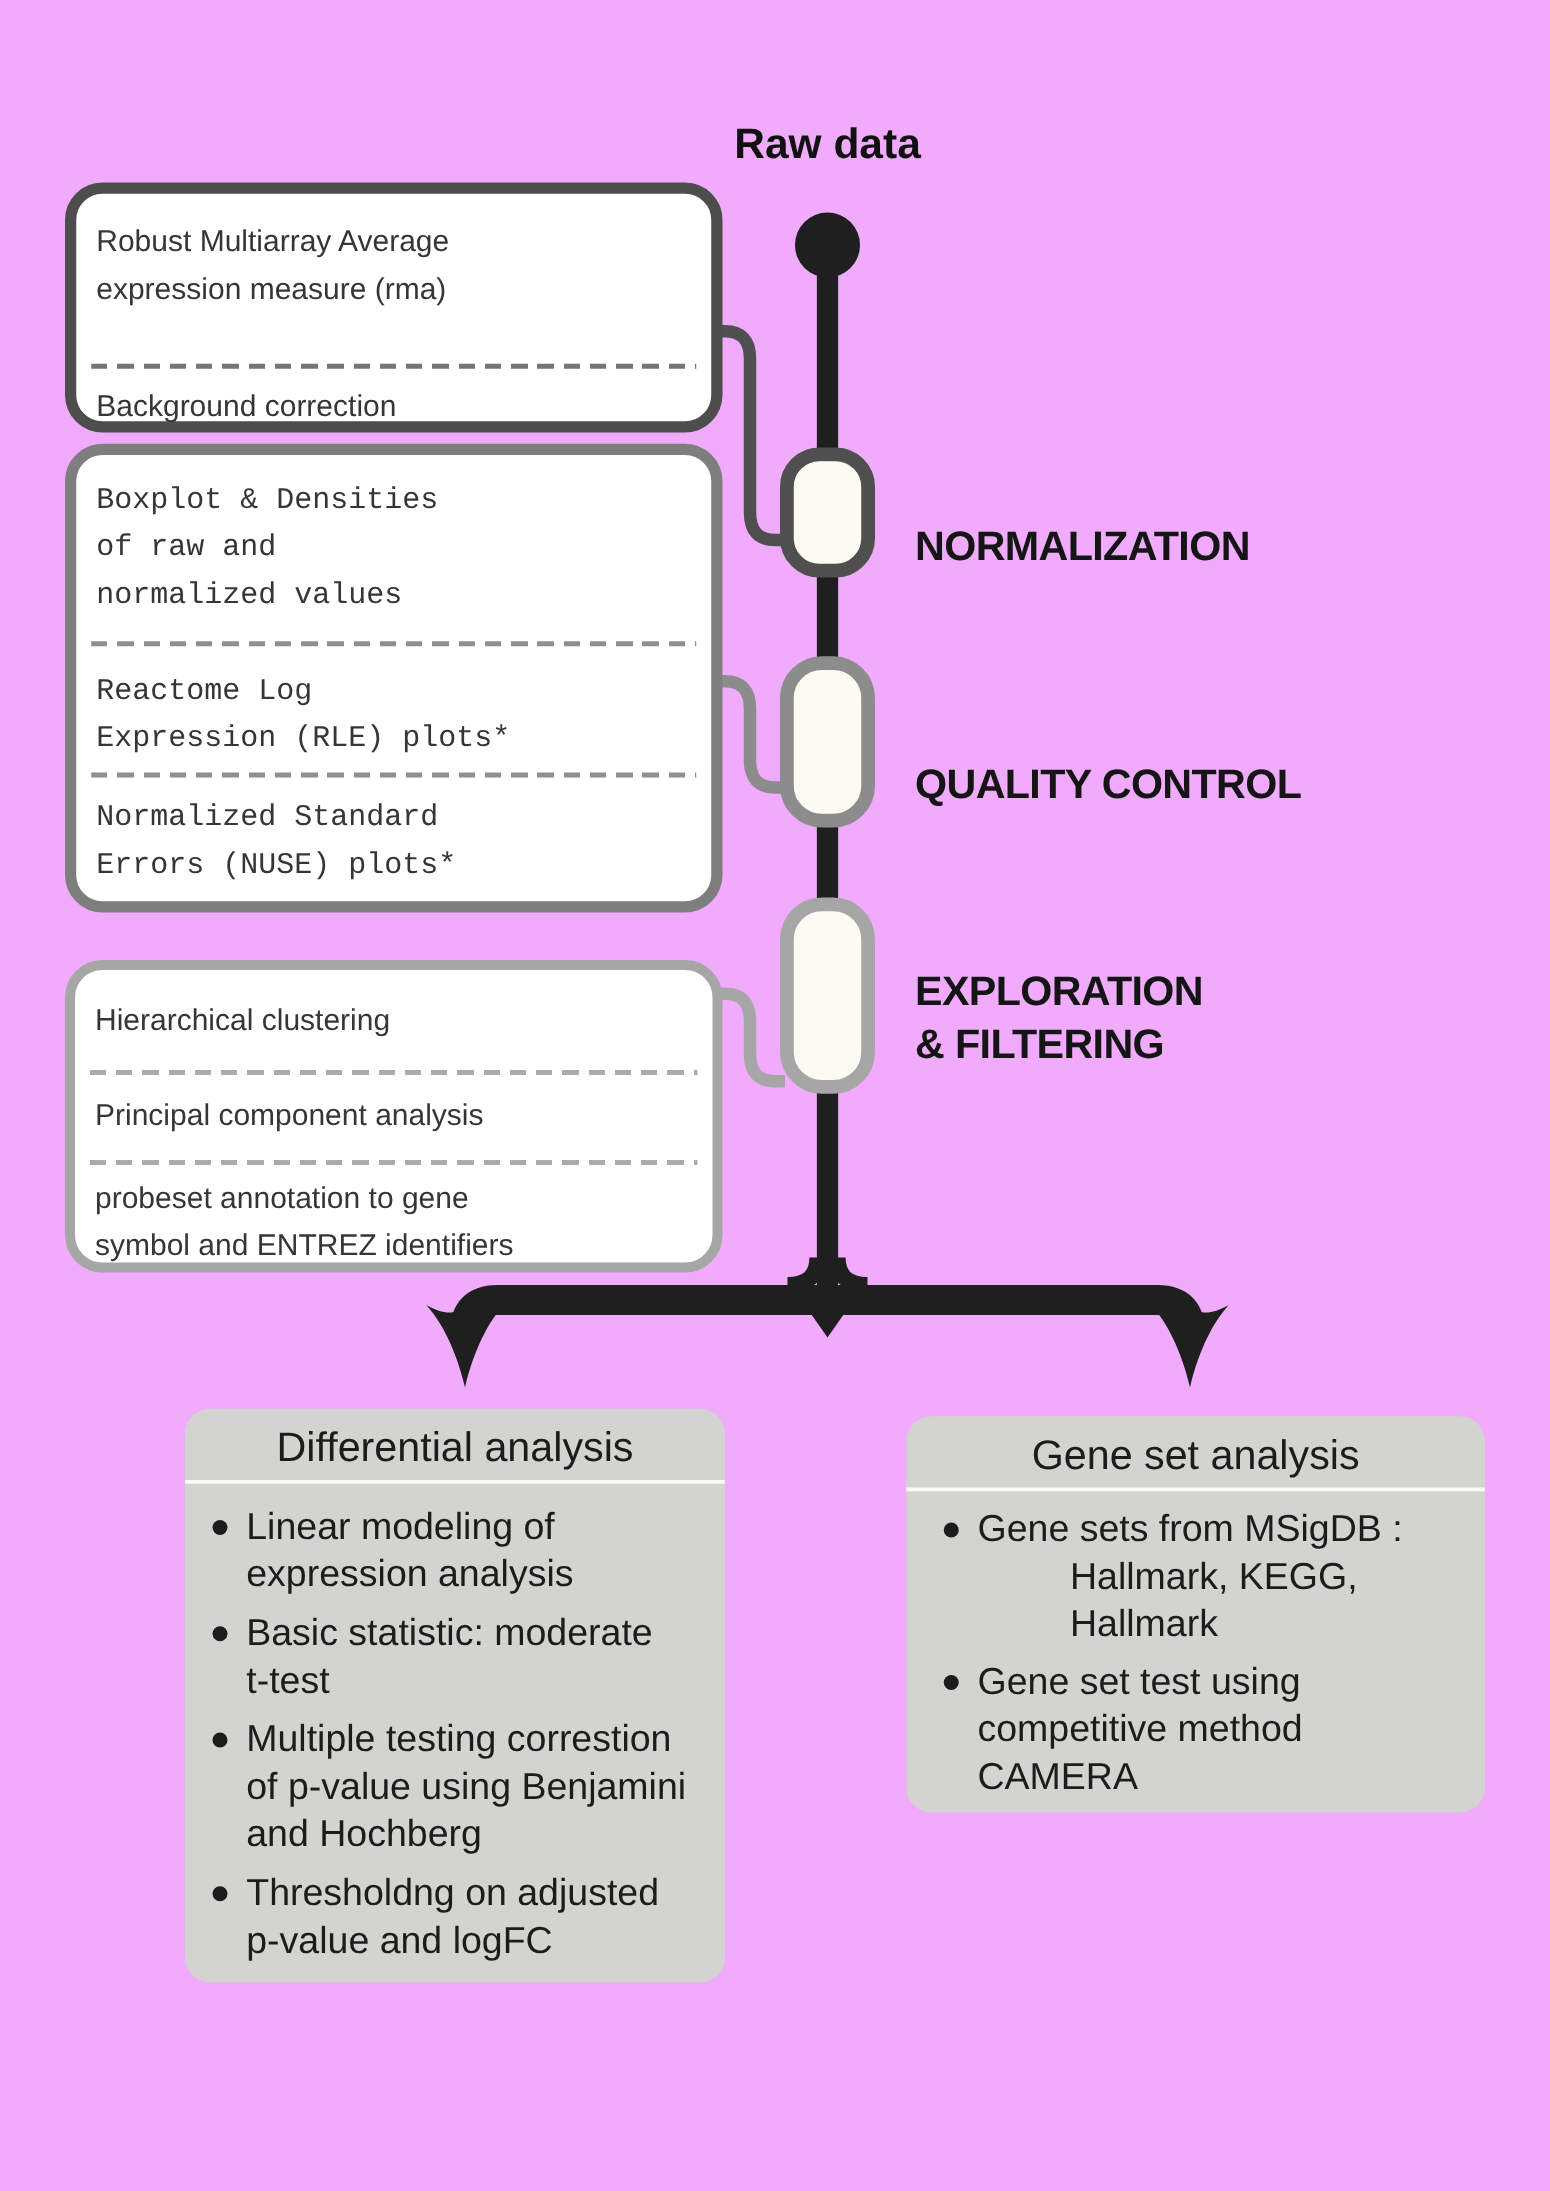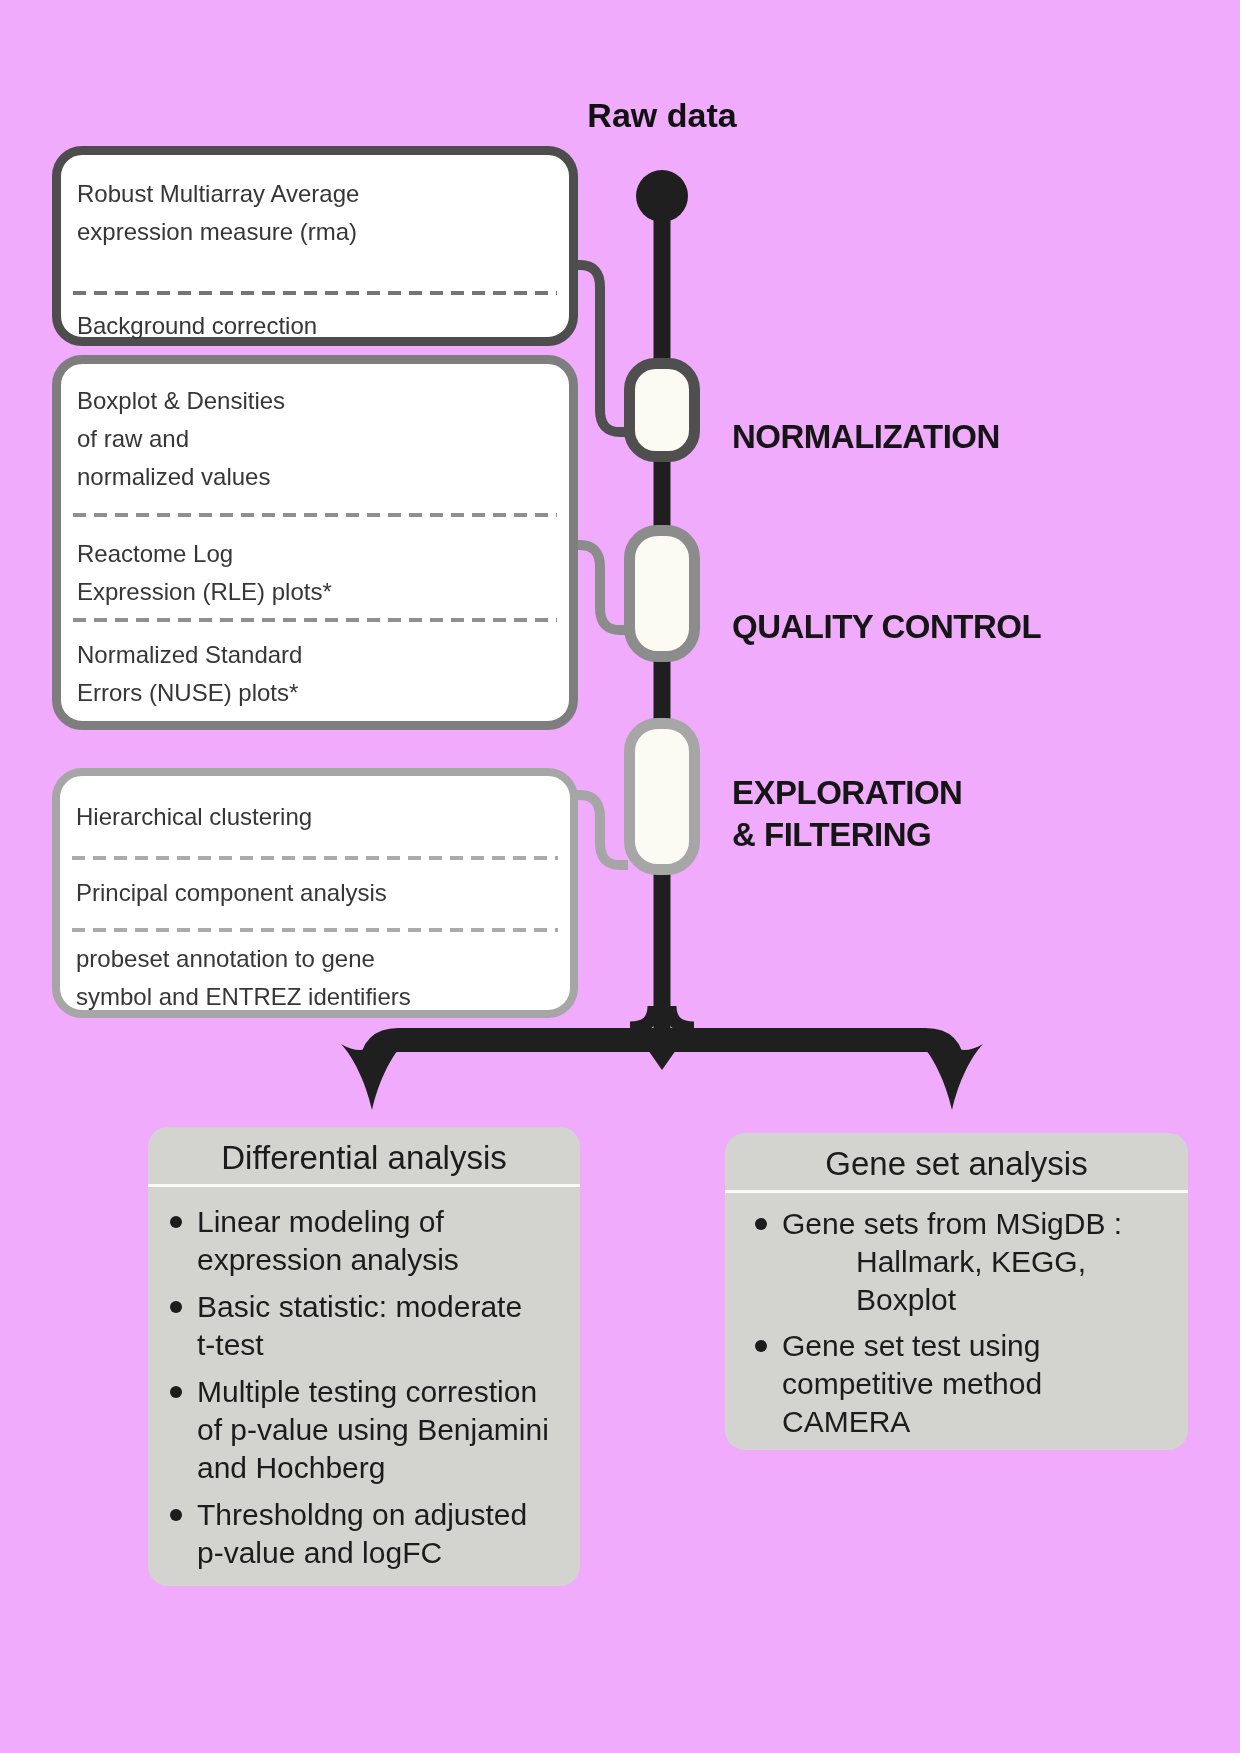--- a/index.html
+++ b/index.html
@@ -7,21 +7,21 @@
           font-family:"Liberation Sans", sans-serif;}
   .spine-svg{position:absolute;left:0;top:0;pointer-events:none;}
 
   
   .raw-data{position:absolute;left:512px;top:96px;width:300px;text-align:center;
             font-size:34px;font-weight:bold;color:#111;}
 
   
   .flow-box{position:absolute;left:52px;width:526px;background:#fff;border-radius:30px;box-sizing:border-box;}
   .fb1{top:146px;height:200px;border:9px solid #4d4d4d;}
-  .fb2{top:355px;height:375px;border:9px solid #7e7e7e;}
+  .fb2{top:355px;height:375px;border:9px solid #7e7e7e;font-family:Liberation Mono, monospace;}
   .fb3{top:768px;height:250px;border:8px solid #a6a6a6;}
   .fb-sec{position:absolute;left:16px;right:8px;color:#363636;font-size:24px;line-height:38px;white-space:nowrap;}
   .fb-divider{position:absolute;left:12px;right:12px;height:4px;}
   .dv1{background:repeating-linear-gradient(90deg,#757575 0 13px,transparent 13px 21px);}
   .dv2{background:repeating-linear-gradient(90deg,#8f8f8f 0 13px,transparent 13px 21px);}
   .dv3{background:repeating-linear-gradient(90deg,#ababab 0 13px,transparent 13px 21px);}
 
   
   .stage-label{position:absolute;left:732px;font-size:33px;font-weight:bold;color:#151515;
                letter-spacing:-0.5px;line-height:42px;white-space:nowrap;}
@@ -164,21 +164,21 @@
   </div>
 
   <div class="panel panel-gene">
     <div class="panel-title">Gene set analysis</div>
     <div class="panel-body">
       <div class="bullet-item">
         <span class="dot"></span>
         <div class="blines">
           <div>Gene sets from MSigDB :</div>
           <div class="hang">Hallmark, KEGG,</div>
-          <div class="hang">Boxplot</div>
+          <div class="hang">Hallmark</div>
         </div>
       </div>
       <div class="bullet-item">
         <span class="dot"></span>
         <div class="blines">
           <div>Gene set test using</div>
           <div>competitive method</div>
           <div>CAMERA</div>
         </div>
       </div>

